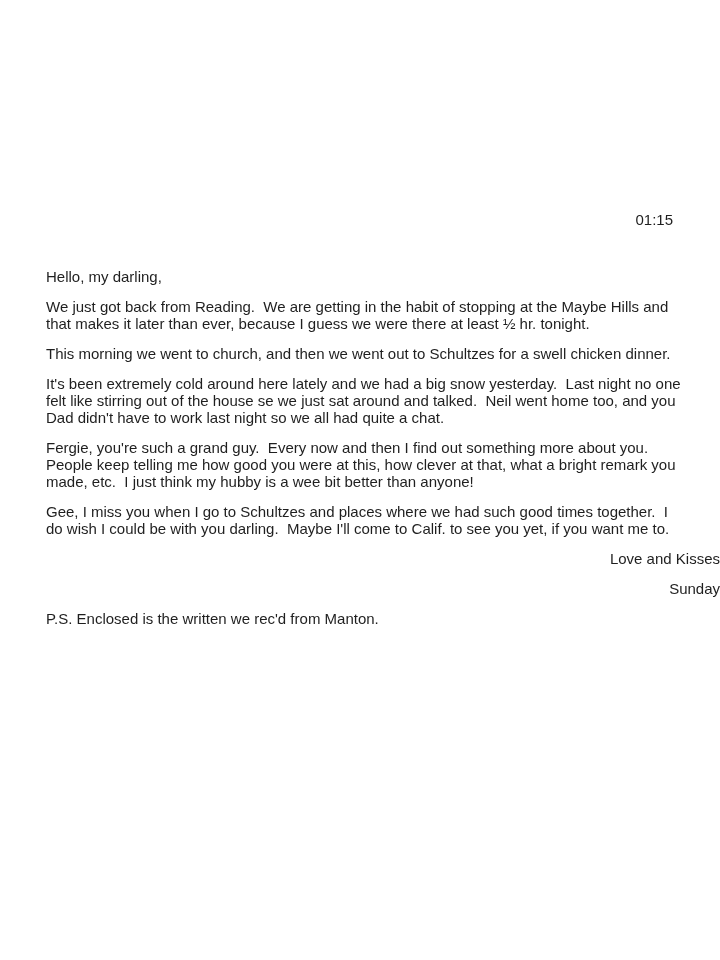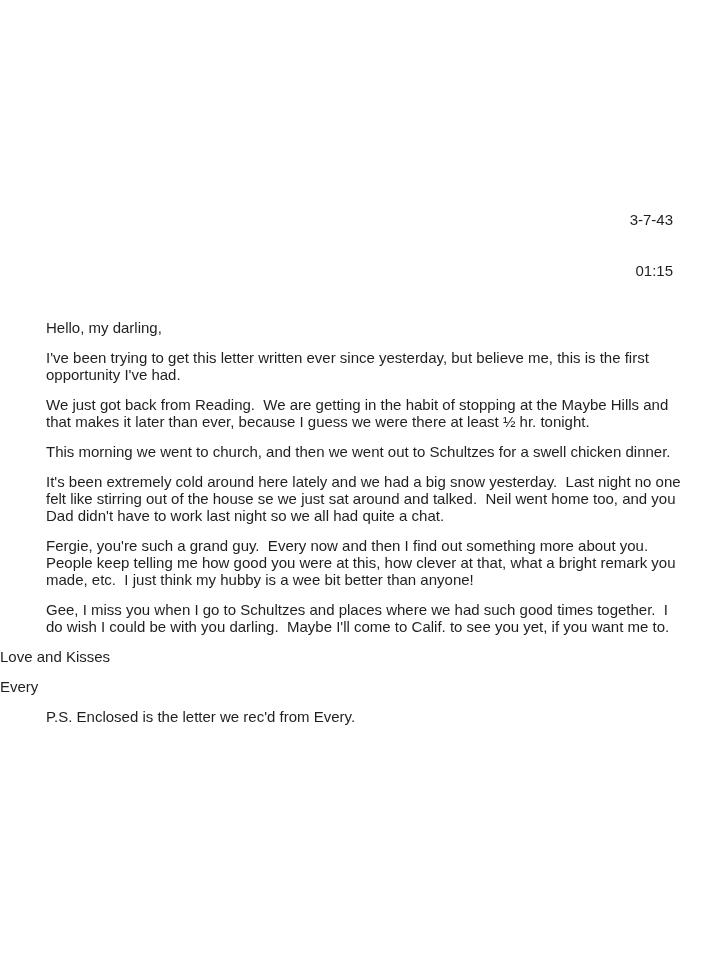--- a/index.html
+++ b/index.html
@@ -27,42 +27,40 @@
     white-space: pre-wrap;
   }
   .dateline div {
     margin: 0;
   }
   .para {
     margin: 4px 0 13px 0;
     white-space: pre-wrap;
   }
   .centered {
-    text-align: left;
+    text-align: right;
     margin-left: -46px;
     margin-right: -32px;
   }
 </style>
 </head>
 <body>
 
 <div class="page">
 
   <div class="dateline">
-    <div>3-7-43</div>
     <div>01:15</div>
   </div>
 
   <p class="para">Hello, my darling,</p>
 
-  <p class="para">I've been trying to get this letter written ever since yesterday, but believe me, this is the first opportunity I've had.</p>
   <p class="para">We just got back from Reading.  We are getting in the habit of stopping at the Maybe Hills and that makes it later than ever, because I guess we were there at least ½ hr. tonight.</p>
   <p class="para">This morning we went to church, and then we went out to Schultzes for a swell chicken dinner.</p>
   <p class="para">It's been extremely cold around here lately and we had a big snow yesterday.  Last night no one felt like stirring out of the house se we just sat around and talked.  Neil went home too, and you Dad didn't have to work last night so we all had quite a chat.</p>
   <p class="para">Fergie, you're such a grand guy.  Every now and then I find out something more about you.  People keep telling me how good you were at this, how clever at that, what a bright remark you made, etc.  I just think my hubby is a wee bit better than anyone!</p>
   <p class="para">Gee, I miss you when I go to Schultzes and places where we had such good times together.  I do wish I could be with you darling.  Maybe I'll come to Calif. to see you yet, if you want me to.</p>
 
   <p class="para centered">Love and Kisses</p>
-  <p class="para centered">Every</p>
+  <p class="para centered">Sunday</p>
 
-  <p class="para">P.S. Enclosed is the letter we rec'd from Every.</p>
+  <p class="para">P.S. Enclosed is the written we rec'd from Manton.</p>
 
 </div>
 
 </body></html>

